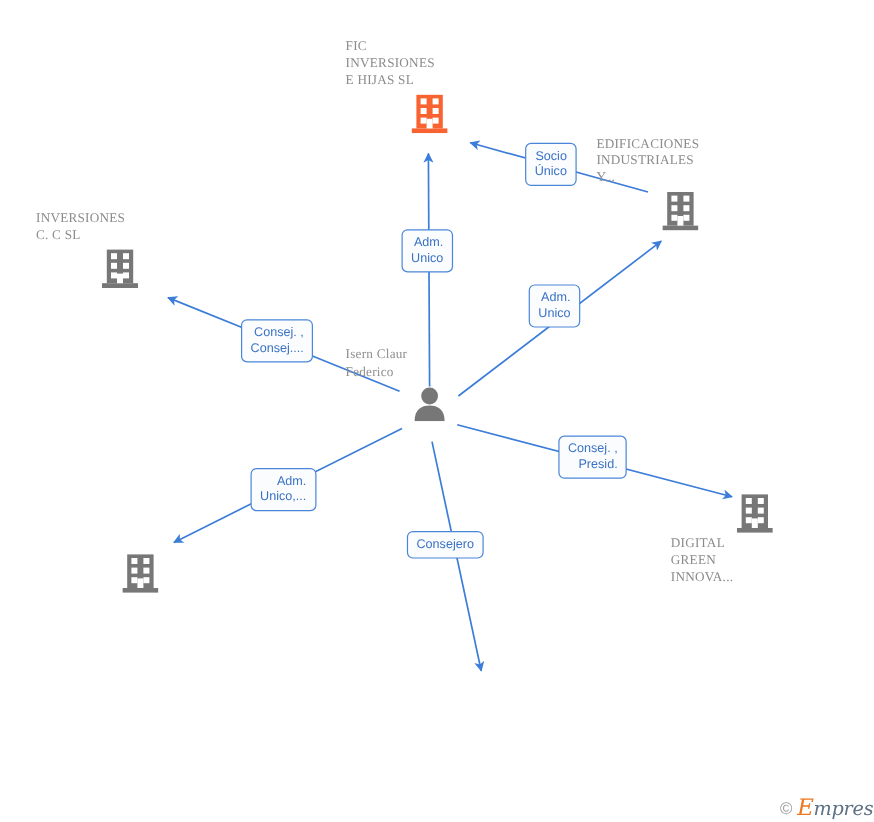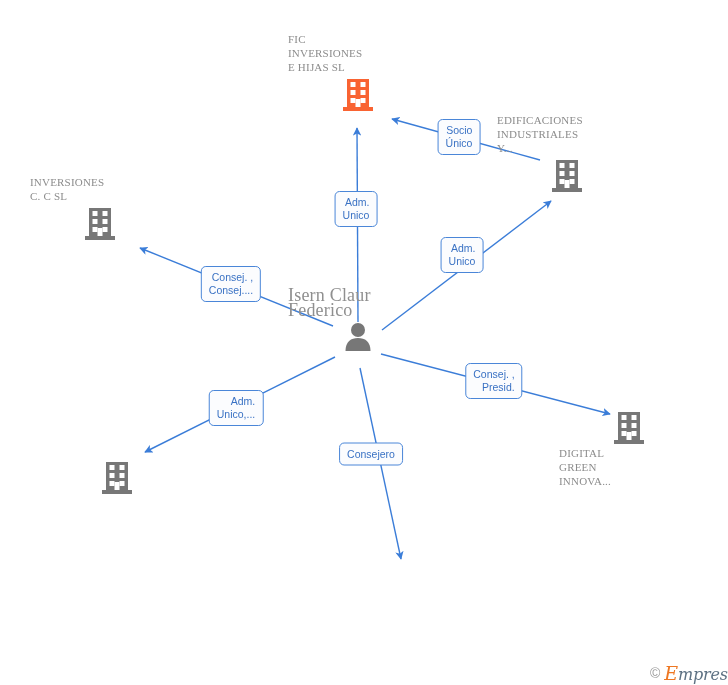--- a/index.html
+++ b/index.html
@@ -33,21 +33,21 @@
     font-family: Liberation Serif, serif;
   }
   .node-label {
     color: #8c8c8c;
     font-size: 11px;
     letter-spacing: 0.2px;
     white-space: pre-line;
   }
   .node-label.person {
     color: #8f8f8f;
-    font-size: 18px;
+    font-size: 11px;
     line-height: 15px;
   }
   .node-icon {
     display: block;
     margin: 0 auto;
   }
   .node.label-top .node-icon { margin-top: 3px; }
   .node.label-bottom .node-label { margin-top: 2px; }
 
   .badge {

